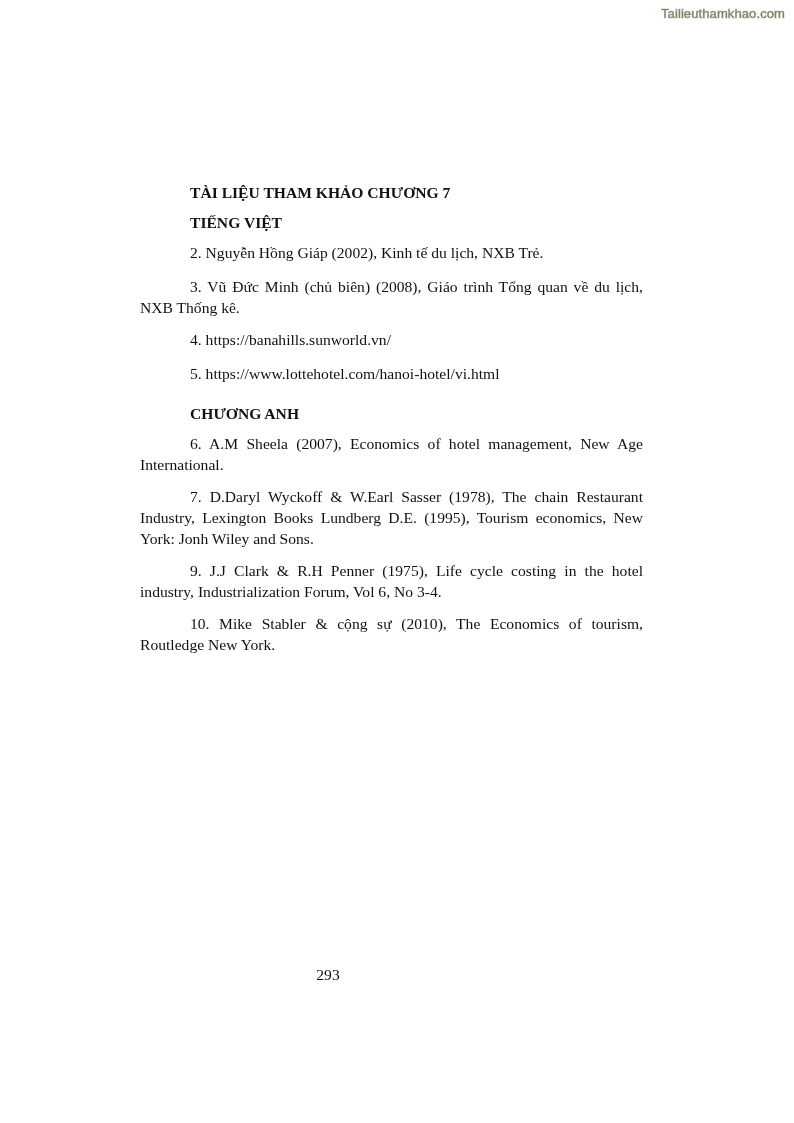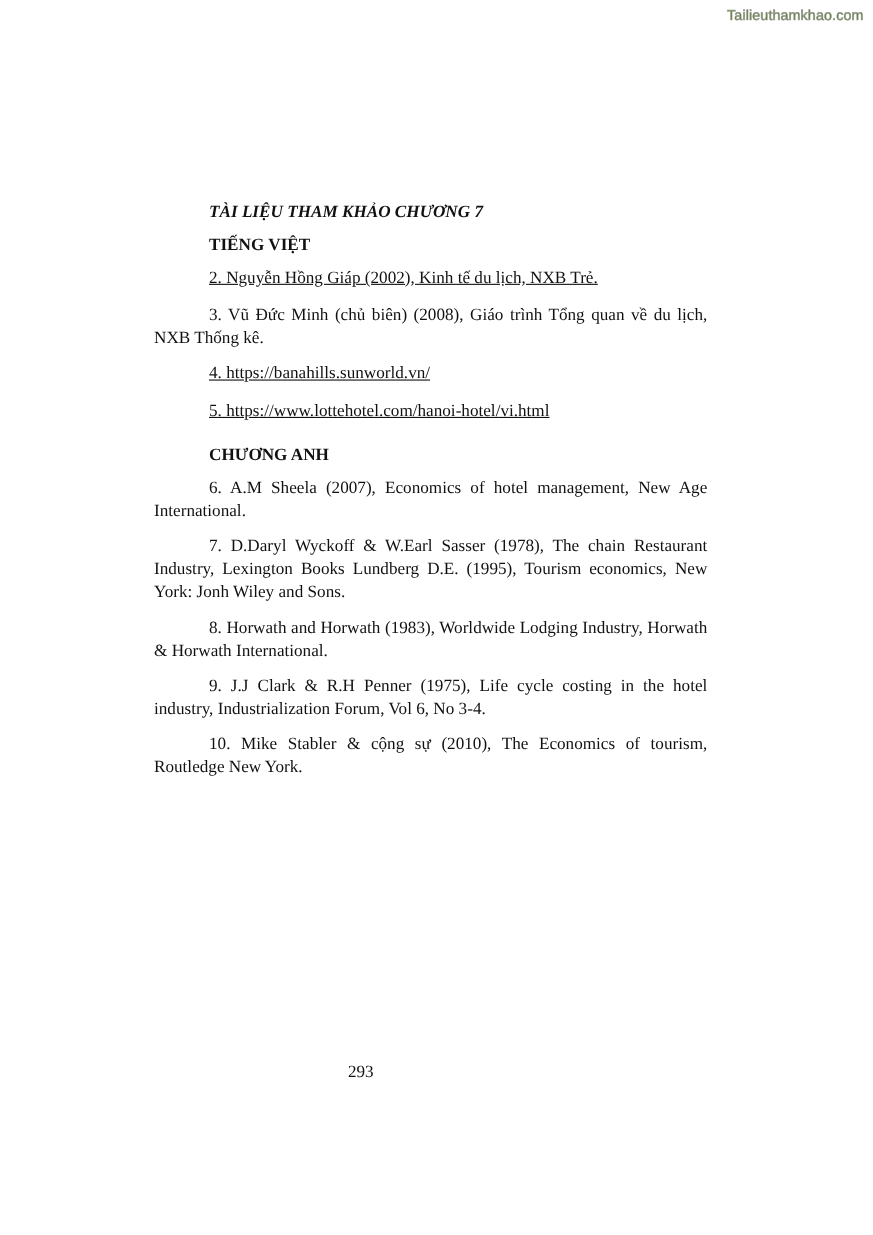--- a/index.html
+++ b/index.html
@@ -25,34 +25,33 @@
     left: 140px;
     top: 182px;
     width: 503px;
     font-size: 15.6px;
     line-height: 21px;
   }
   .title {
     font-weight: bold;
     margin: 0 0 9px 0;
     padding-left: 50px;
-    font-style: italic;
   }
   .section {
     padding-left: 50px;
     margin: 0 0 9px 0;
     font-weight: bold;
   }
   .section.gap { margin-top: 19px; }
   .ref {
     text-align: justify;
     text-indent: 50px;
     margin: 0 0 11px 0;
   }
-  .ref.single { margin-bottom: 13px; text-decoration: underline; }
+  .ref.single { margin-bottom: 13px; }
   .page-number {
     position: absolute;
     left: 0; width: 656px;
     top: 966px;
     text-align: center;
     font-size: 15.6px;
   }
 </style>
 </head>
 <body>
@@ -64,18 +63,17 @@
 
   <div class="section">TIẾNG VIỆT</div>
   <p class="ref single">2. Nguyễn Hồng Giáp (2002), Kinh tế du lịch, NXB Trẻ.</p>
   <p class="ref">3. Vũ Đức Minh (chủ biên) (2008), Giáo trình Tổng quan về du lịch, NXB Thống kê.</p>
   <p class="ref single">4. https://banahills.sunworld.vn/</p>
   <p class="ref single">5. https://www.lottehotel.com/hanoi-hotel/vi.html</p>
 
   <div class="section gap">CHƯƠNG ANH</div>
   <p class="ref">6. A.M Sheela (2007), Economics of hotel management, New Age International.</p>
   <p class="ref">7. D.Daryl Wyckoff &amp; W.Earl Sasser (1978), The chain Restaurant Industry, Lexington Books Lundberg D.E. (1995), Tourism economics, New York: Jonh Wiley and Sons.</p>
-  <p class="ref">8. Horwath and Horwath (1983), Worldwide Lodging Industry, Horwath &amp; Horwath International.</p>
   <p class="ref">9. J.J Clark &amp; R.H Penner (1975), Life cycle costing in the hotel industry, Industrialization Forum, Vol 6, No 3-4.</p>
   <p class="ref">10. Mike Stabler &amp; cộng sự (2010), The Economics of tourism, Routledge New York.</p>
 </div>
 
 <div class="page-number">293</div>
 
 </body></html>

